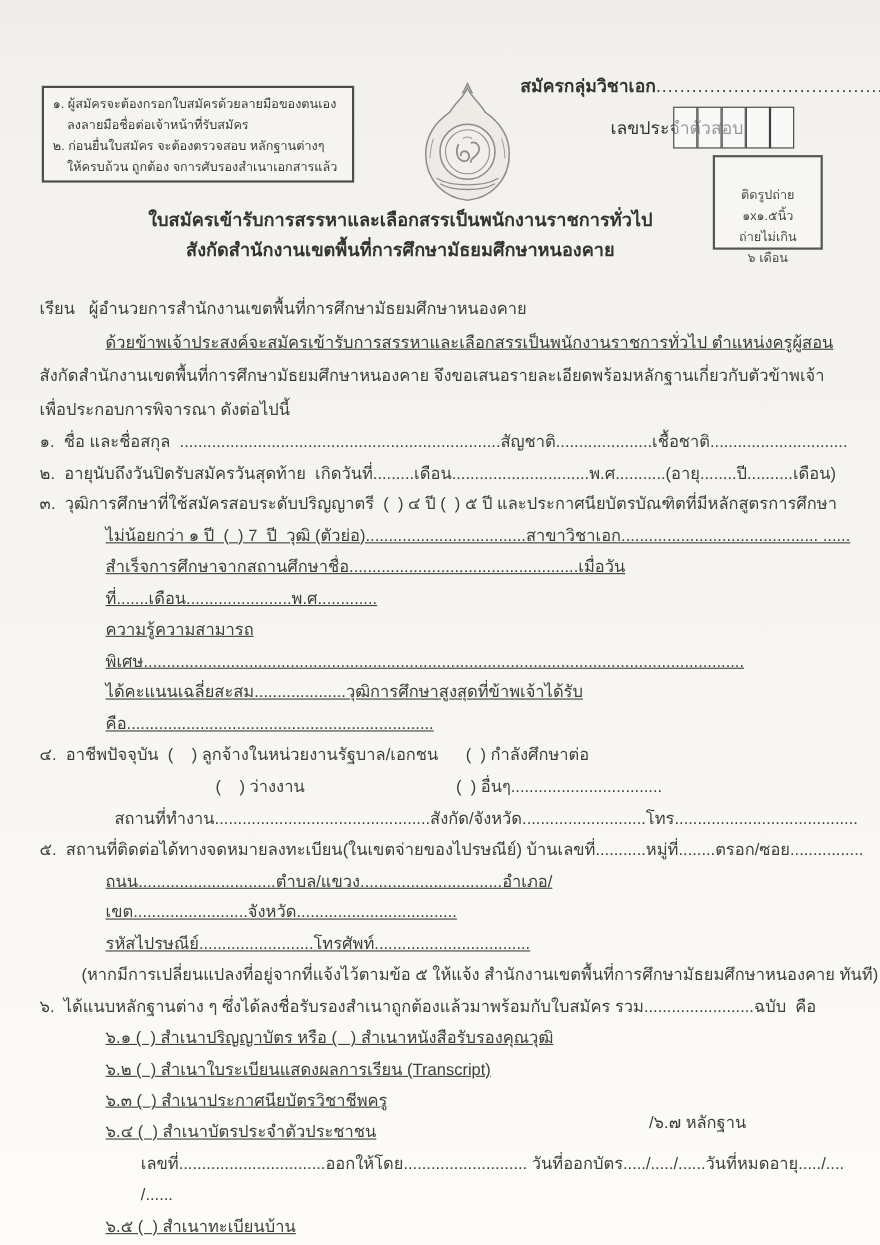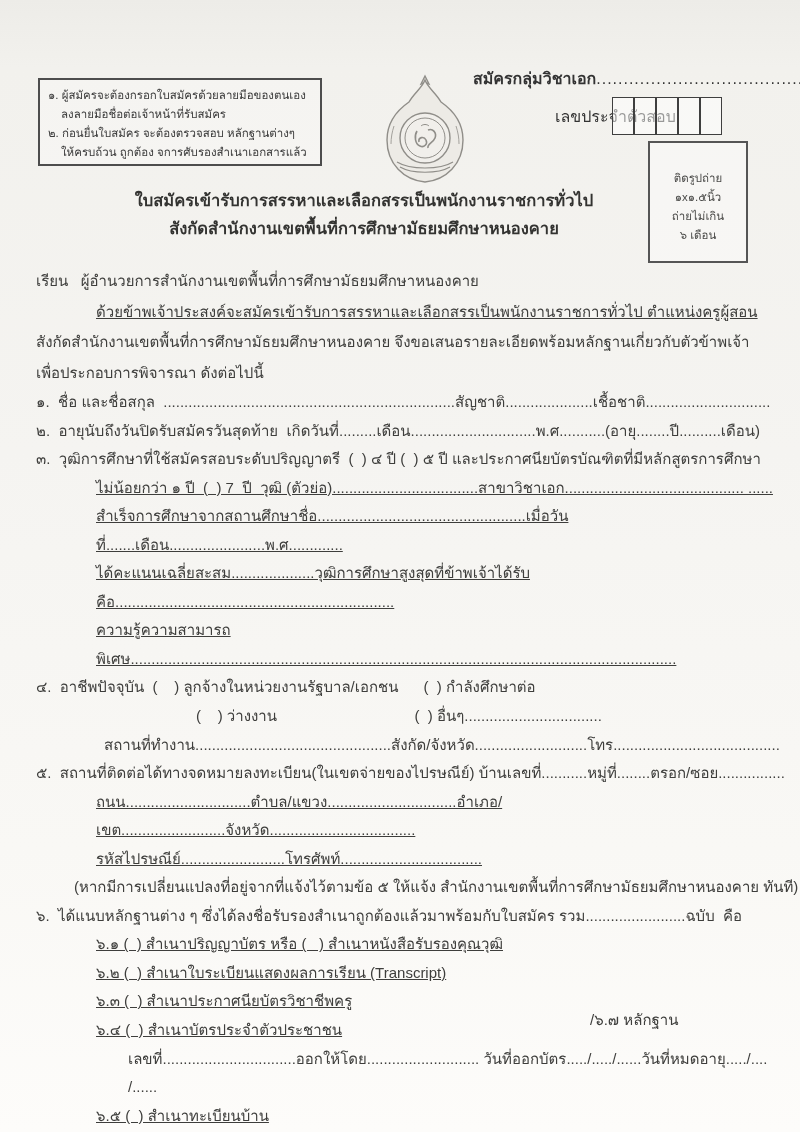--- a/index.html
+++ b/index.html
@@ -33,21 +33,21 @@
     position:absolute;left:518px;top:104px;
     font-size:16px;font-weight:400;color:#333;margin-left:37px;
   }
   .exam-boxes{position:absolute;left:612px;top:97px;display:flex;}
   .exam-cell{
     width:20px;height:36px;border:1.8px solid #3f3f3f;
     background:rgba(255,255,255,0.5);
   }
   .exam-cell + .exam-cell{margin-left:0px;}
   .photo-box{
-    position:absolute;left:648px;top:141px;width:100px;height:122px;
+    position:absolute;left:648px;top:141px;width:100px;height:86px;
     border:2px solid #555;box-sizing:border-box;
     text-align:center;font-size:11.5px;line-height:19px;color:#4a4a48;
     padding-top:26px;background:rgba(255,255,255,0.35);
   }
   
   .title-block{
     position:absolute;left:0;top:186px;width:728px;text-align:center;
     font-size:16.5px;font-weight:600;line-height:28px;color:#333331;
   }
   
@@ -136,22 +136,22 @@
 
   <div class="tline sal ind0">เรียน   ผู้อำนวยการสำนักงานเขตพื้นที่การศึกษามัธยมศึกษาหนองคาย</div>
       <div class="tline intro ind1">ด้วยข้าพเจ้าประสงค์จะสมัครเข้ารับการสรรหาและเลือกสรรเป็นพนักงานราชการทั่วไป ตำแหน่งครูผู้สอน</div>
       <div class="tline intro ind0">สังกัดสำนักงานเขตพื้นที่การศึกษามัธยมศึกษาหนองคาย จึงขอเสนอรายละเอียดพร้อมหลักฐานเกี่ยวกับตัวข้าพเจ้า</div>
       <div class="tline intro ind0">เพื่อประกอบการพิจารณา ดังต่อไปนี้</div>
       <div class="tline ind0">๑.  ชื่อ และชื่อสกุล  ......................................................................สัญชาติ.....................เชื้อชาติ..............................</div>
       <div class="tline ind0">๒.  อายุนับถึงวันปิดรับสมัครวันสุดท้าย  เกิดวันที่.........เดือน..............................พ.ศ...........(อายุ........ปี..........เดือน)</div>
       <div class="tline ind0">๓.  วุฒิการศึกษาที่ใช้สมัครสอบระดับปริญญาตรี  (  ) ๔ ปี (  ) ๕ ปี และประกาศนียบัตรบัณฑิตที่มีหลักสูตรการศึกษา</div>
       <div class="tline ind1">ไม่น้อยกว่า ๑ ปี  (  ) 7  ปี  วุฒิ (ตัวย่อ)...................................สาขาวิชาเอก........................................... ......</div>
       <div class="tline ind1">สำเร็จการศึกษาจากสถานศึกษาชื่อ..................................................เมื่อวันที่.......เดือน.......................พ.ศ.............</div>
+      <div class="tline ind1">ความรู้ความสามารถพิเศษ...................................................................................................................................</div>
       <div class="tline ind1">ได้คะแนนเฉลี่ยสะสม....................วุฒิการศึกษาสูงสุดที่ข้าพเจ้าได้รับคือ...................................................................</div>
-      <div class="tline ind1">ความรู้ความสามารถพิเศษ...................................................................................................................................</div>
       <div class="tline ind0">๔.  อาชีพปัจจุบัน  (    ) ลูกจ้างในหน่วยงานรัฐบาล/เอกชน      (  ) กำลังศึกษาต่อ</div>
       <div class="tline ind4">(    ) ว่างงาน                                 (  ) อื่นๆ.................................</div>
       <div class="tline ind1b">สถานที่ทำงาน...............................................สังกัด/จังหวัด...........................โทร........................................</div>
       <div class="tline ind0">๕.  สถานที่ติดต่อได้ทางจดหมายลงทะเบียน(ในเขตจ่ายของไปรษณีย์) บ้านเลขที่...........หมู่ที่........ตรอก/ซอย................</div>
       <div class="tline ind1">ถนน..............................ตำบล/แขวง...............................อำเภอ/เขต.........................จังหวัด...................................</div>
       <div class="tline ind1">รหัสไปรษณีย์.........................โทรศัพท์..................................</div>
       <div class="tline note">(หากมีการเปลี่ยนแปลงที่อยู่จากที่แจ้งไว้ตามข้อ ๕ ให้แจ้ง สำนักงานเขตพื้นที่การศึกษามัธยมศึกษาหนองคาย ทันที)</div>
       <div class="tline ind0">๖.  ได้แนบหลักฐานต่าง ๆ ซึ่งได้ลงชื่อรับรองสำเนาถูกต้องแล้วมาพร้อมกับใบสมัคร รวม........................ฉบับ  คือ</div>
       <div class="tline ind1">๖.๑ (  ) สำเนาปริญญาบัตร หรือ (   ) สำเนาหนังสือรับรองคุณวุฒิ</div>
       <div class="tline ind1">๖.๒ (  ) สำเนาใบระเบียนแสดงผลการเรียน (Transcript)</div>

